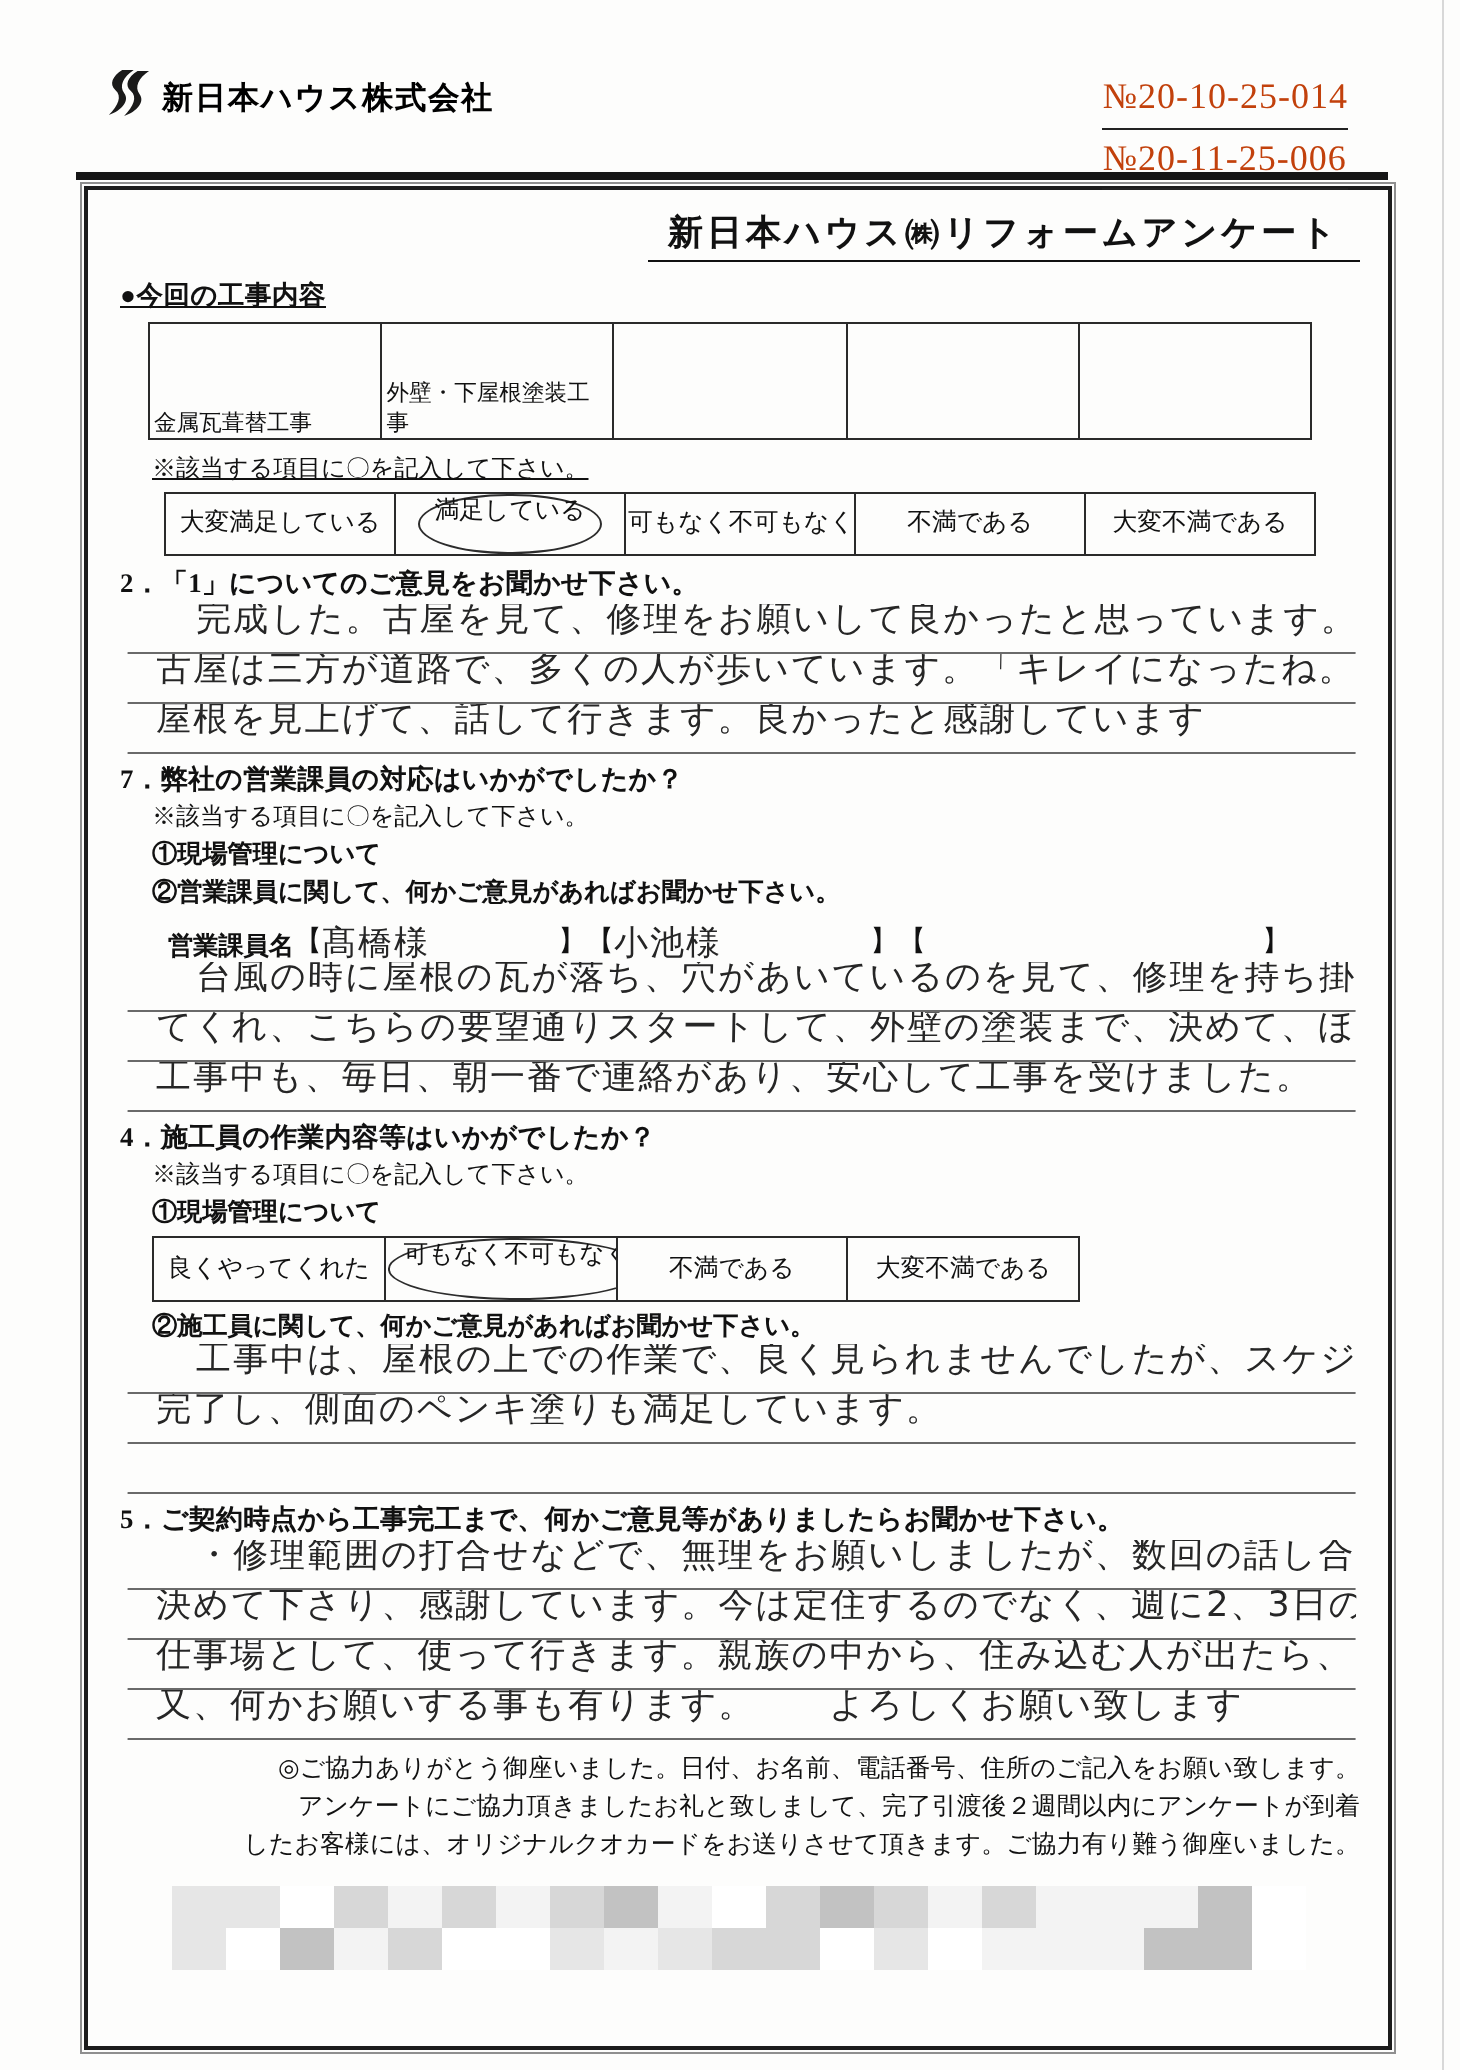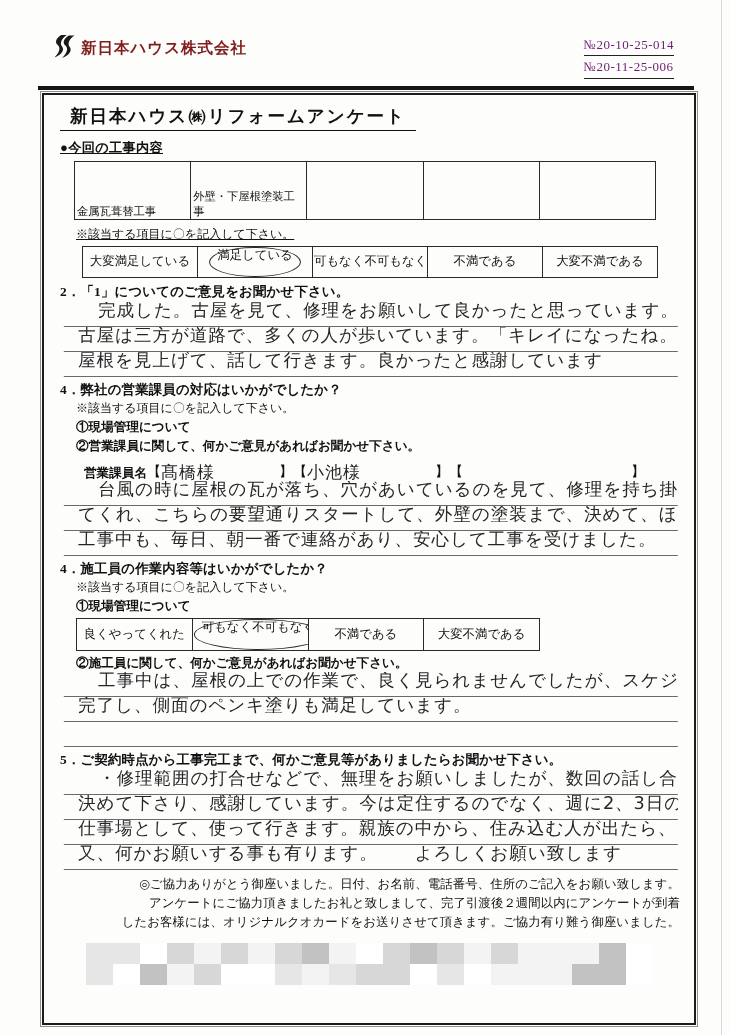--- a/index.html
+++ b/index.html
@@ -16,40 +16,40 @@
   }
   .page::after{ 
     content:"";position:absolute;top:0;right:8px;width:1px;height:100%;
     background:#d8d8d8;
   }
   
   .header{position:relative;height:50px;margin:0 34px 0 52px;}
   .brand{display:flex;align-items:center;gap:6px;margin-top:6px;}
   .brand-name{
     font-family:"Liberation Sans","DejaVu Sans",sans-serif;
-    font-weight:bold;font-size:15.5px;letter-spacing:1px;color:#7f1d1d;
+    font-weight:bold;font-size:15.5px;letter-spacing:1px;color:#000000;
   }
   .doc-numbers{
     position:absolute;top:0;right:22px;
-    font-size:13px;line-height:1.65;letter-spacing:.5px;color:#701a75;
+    font-size:18px;line-height:1.65;letter-spacing:.5px;color:#c2410c;
   }
   .doc-numbers div{border-bottom:1px solid #222;padding-bottom:0;}
   
   .heavy-rule{height:4px;background:#161616;margin:2px 36px 3px 38px;}
   .main-box{
     margin:0 34px 0 42px;
     border:2px solid #1c1c1c;
     outline:1px solid #8f8f8f;
     outline-offset:1px;
     padding:5px 14px 0 16px;
     box-sizing:border-box;
     height:932px;
   }
   
-  .title-wrap{text-align:left;margin:4px 0 7px;}
+  .title-wrap{text-align:right;margin:4px 0 7px;}
   .doc-title{
     display:inline-block;font-size:17.5px;font-weight:bold;letter-spacing:2px;
     border-bottom:1.6px solid #111;padding:0 10px 2px;
   }
   
   .bullet-line{font-size:13.2px;font-weight:600;line-height:1.5;letter-spacing:.3px;}
   .bullet-line .ul{text-decoration:underline;}
   
   table{border-collapse:collapse;}
   .work-table{margin:3px 0 6px 14px;width:582px;table-layout:fixed;border:1.5px solid #2a2a2a;}
@@ -163,21 +163,21 @@
         <td>大変不満である</td>
       </tr>
     </tbody>
       </table>
 
     <div class="q-heading">2．「1」についてのご意見をお聞かせ下さい。</div>
     <div class="hand hand-line first">完成した。古屋を見て、修理をお願いして良かったと思っています。</div>
     <div class="hand hand-line">古屋は三方が道路で、多くの人が歩いています。「キレイになったね。」など</div>
     <div class="hand hand-line">屋根を見上げて、話して行きます。良かったと感謝しています</div>
 
-    <div class="q-heading">4．弊社の営業課員の対応はいかがでしたか？</div>
+    <div class="q-heading">7．弊社の営業課員の対応はいかがでしたか？</div>
     <div class="q-note">※該当する項目に〇を記入して下さい。</div>
     <div class="q-sub">①現場管理について</div>
     <div class="q-sub">②営業課員に関して、何かご意見があればお聞かせ下さい。</div>
     <div class="staff-line">
       <span class="staff-label">営業課員名</span>
       <span class="bracket">【</span>
         <span class="hand staff-name n1">髙橋様</span>
         <span class="bracket">】</span>
       <span class="bracket">【</span>
         <span class="hand staff-name n2">小池様</span>

